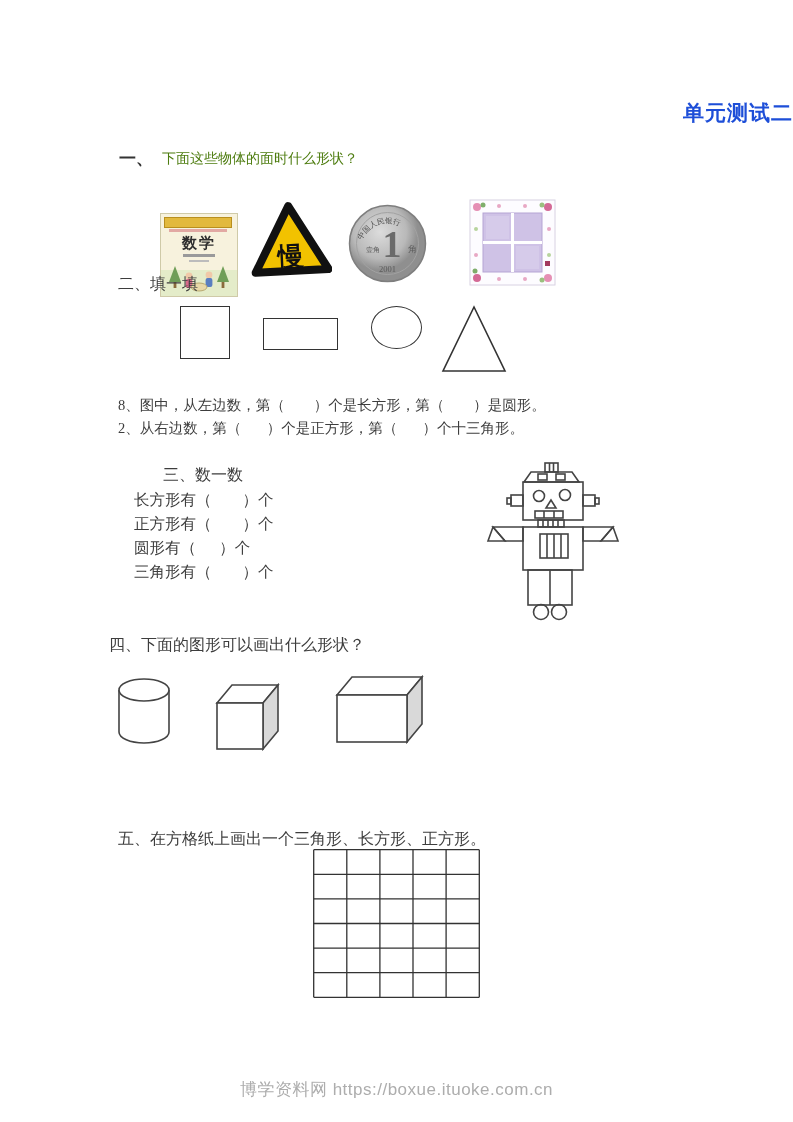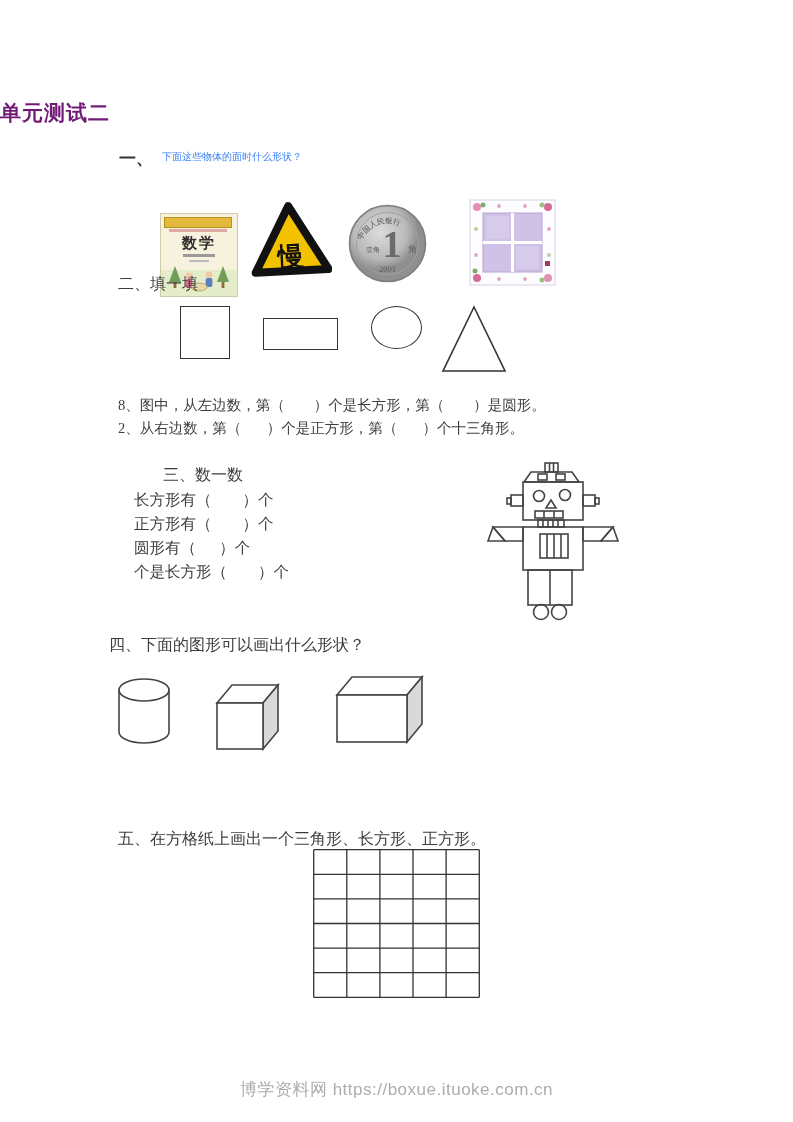--- a/index.html
+++ b/index.html
@@ -7,25 +7,25 @@
     position:relative;
     width:793px;height:1122px;
     background:#ffffff;
     font-family:"Liberation Serif","DejaVu Serif",serif;
     color:#3a3a3a;
     overflow:hidden;
   }
   .abs{position:absolute;}
   .pre{white-space:pre;}
   .title{
-    width:793px;text-align:left;top:99px;left:0;
-    font-size:21px;font-weight:bold;letter-spacing:1px;color:#701a75;
+    width:793px;text-align:right;top:99px;left:0;
+    font-size:21px;font-weight:bold;letter-spacing:1px;color:#1d4ed8;
   }
   .sec1-num{left:119px;top:147px;font-size:17px;font-weight:bold;color:#333;}
-  .sec1-q{left:162px;top:150px;font-size:10px;color:#3b82f6;}
+  .sec1-q{left:162px;top:150px;font-size:14px;color:#4d7c0f;}
   .sec-head{font-size:16px;color:#3d3d3d;}
   .qline{font-size:14.5px;color:#3d3d3d;}
   .cline{font-size:15.5px;color:#3d3d3d;margin-left:16px;}
   .shape{position:absolute;border:1.6px solid #333;background:#fff;}
   .footer{
     width:793px;left:0;top:1078px;text-align:center;
     font-family:"Liberation Sans","DejaVu Sans",sans-serif;
     font-size:17px;color:#adadad;letter-spacing:0.5px;
   }
   
@@ -152,21 +152,21 @@
     <polygon points="34,4 3,68 65,68" fill="#fff" stroke="#333" stroke-width="1.6"></polygon>
   </svg>
 
   <span class="abs qline pre" style="left:118px;top:396px;">8、图中，从左边数，第（        ）个是长方形，第（        ）是圆形。</span>
   <span class="abs qline pre" style="left:118px;top:419px;">2、从右边数，第（       ）个是正方形，第（       ）个十三角形。</span>
 
   <span class="abs sec-head" style="left:118px;top:465px;margin-left:45px;">三、数一数</span>
   <span class="abs cline pre" style="left:118px;top:490px;">长方形有（        ）个</span>
   <span class="abs cline pre" style="left:118px;top:514px;">正方形有（        ）个</span>
   <span class="abs cline pre" style="left:118px;top:538px;">圆形有（      ）个</span>
-  <span class="abs cline pre" style="left:118px;top:562px;">个是长方形（        ）个</span>
+  <span class="abs cline pre" style="left:118px;top:562px;">三角形有（        ）个</span>
 
   <div class="abs robot">
     <svg width="140" height="168" viewBox="0 0 140 168" fill="none" stroke="#444" stroke-width="1.6">
 
       <rect x="62" y="8" width="13" height="9"></rect>
       <line x1="66.5" y1="8" x2="66.5" y2="17"></line>
       <line x1="70.5" y1="8" x2="70.5" y2="17"></line>
 
       <polygon points="48,17 89,17 96,27 41,27"></polygon>
       <rect x="55" y="19" width="9" height="6"></rect>

